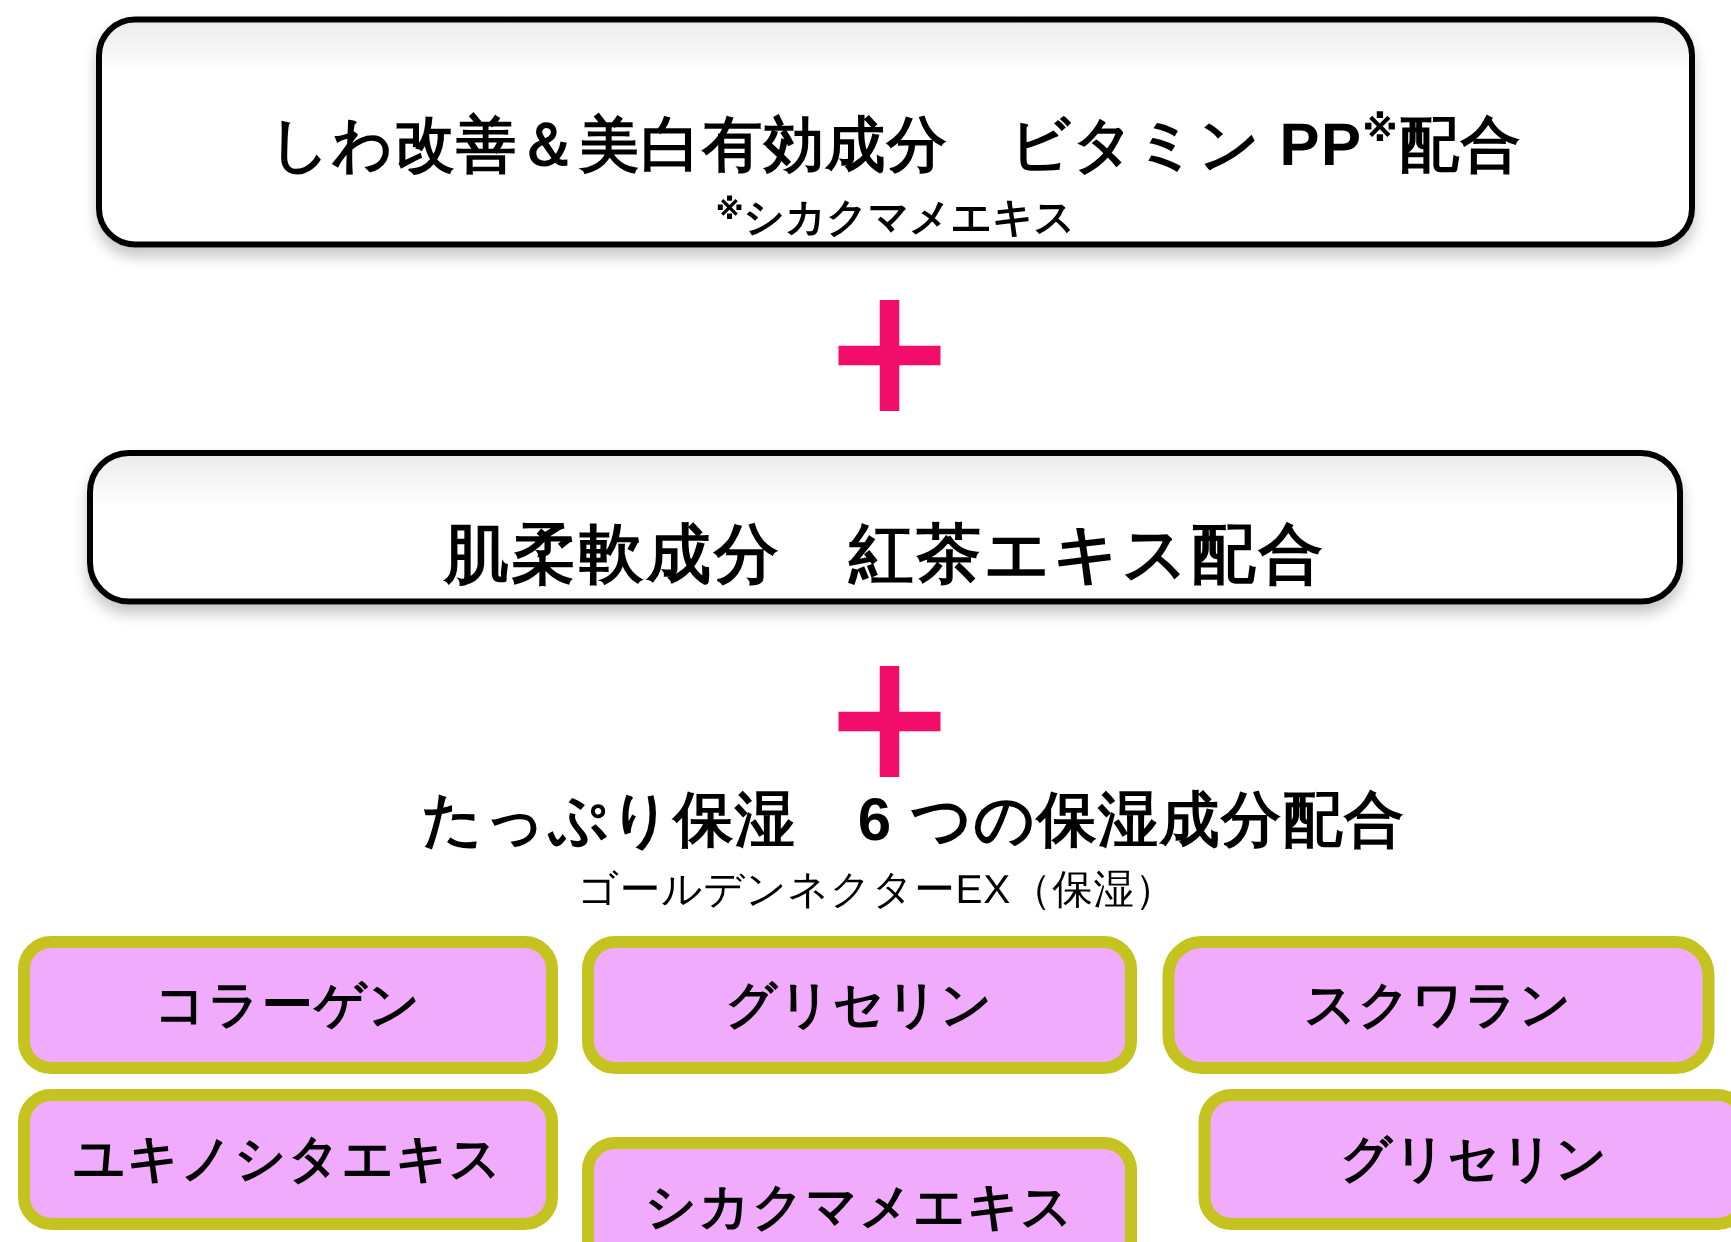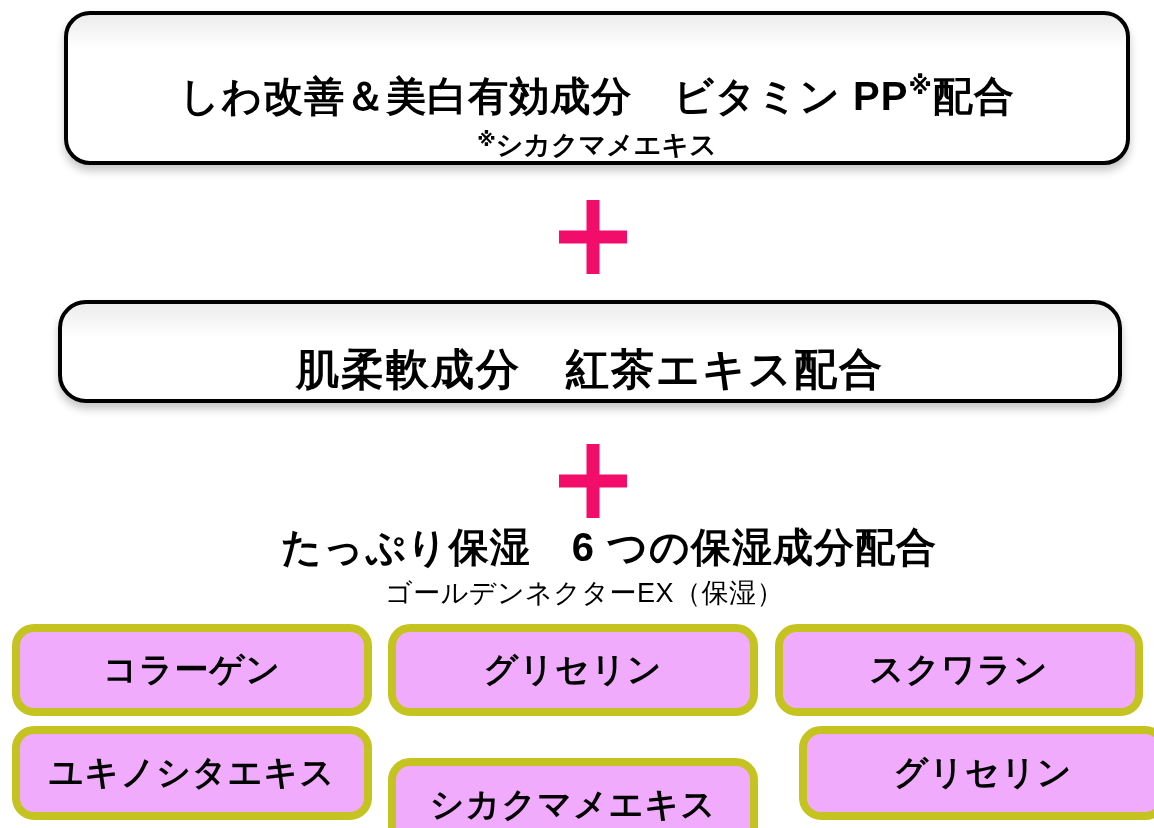--- a/index.html
+++ b/index.html
@@ -57,21 +57,21 @@
   .ing-box{
     position:absolute;
     border:8px solid var(--accent-yellow);
     border-radius:22px;
     background:#f0abfc;
     display:flex;align-items:center;justify-content:center;
     font-size:34px;font-weight:bold;text-align:center;letter-spacing:1px;
   }
   .ing-1{left:12px;top:624px;width:344px;height:76px;}
   .ing-2{left:388px;top:624px;width:354px;height:76px;}
-  .ing-3{left:775px;top:624px;width:352px;height:76px;}
+  .ing-3{left:775px;top:624px;width:352px;height:76px;border-radius:26px;}
   .ing-4{left:12px;top:726px;width:344px;height:78px;}
   .ing-5{left:388px;top:726px;width:354px;height:78px;margin-top:32px;}
   .ing-6{left:775px;top:726px;width:352px;height:78px;margin-left:24px;}
 </style>
 </head>
 <body>
 
 <div class="stage">
 
   <div class="black-box box1">

